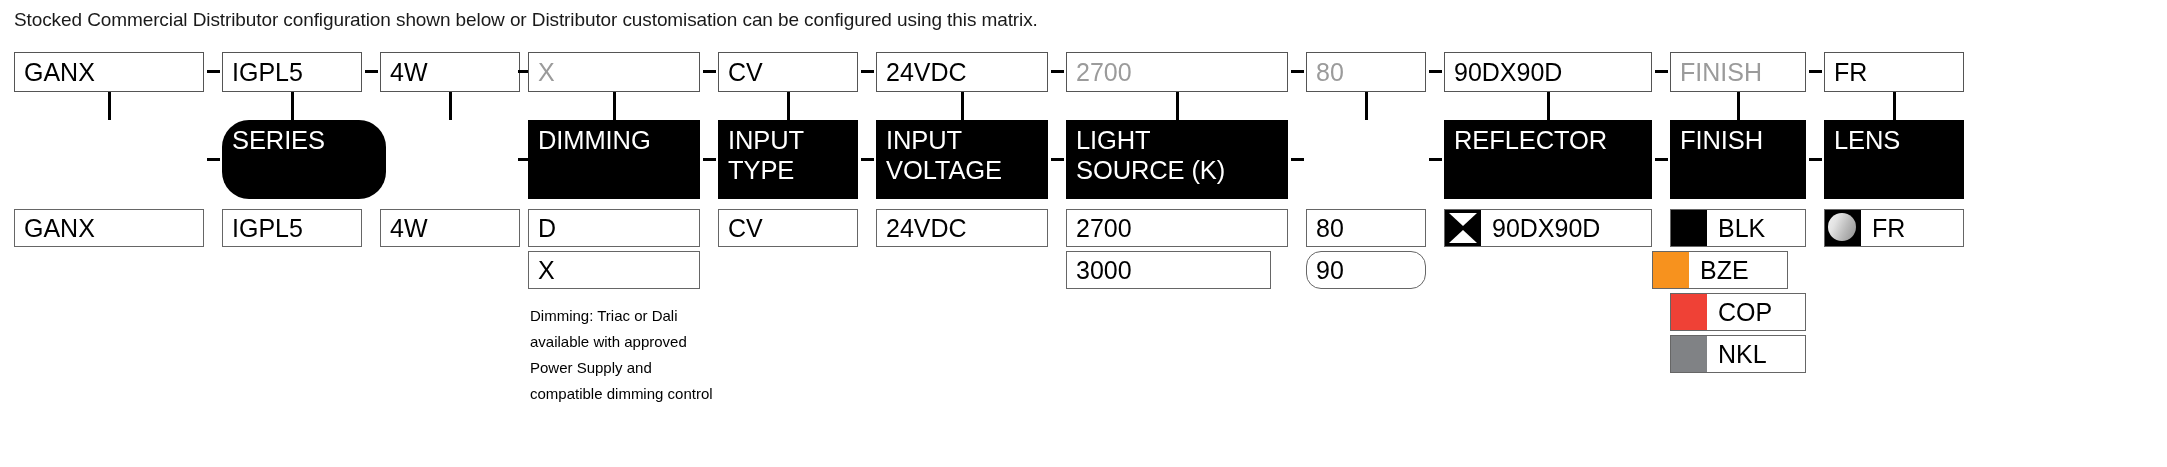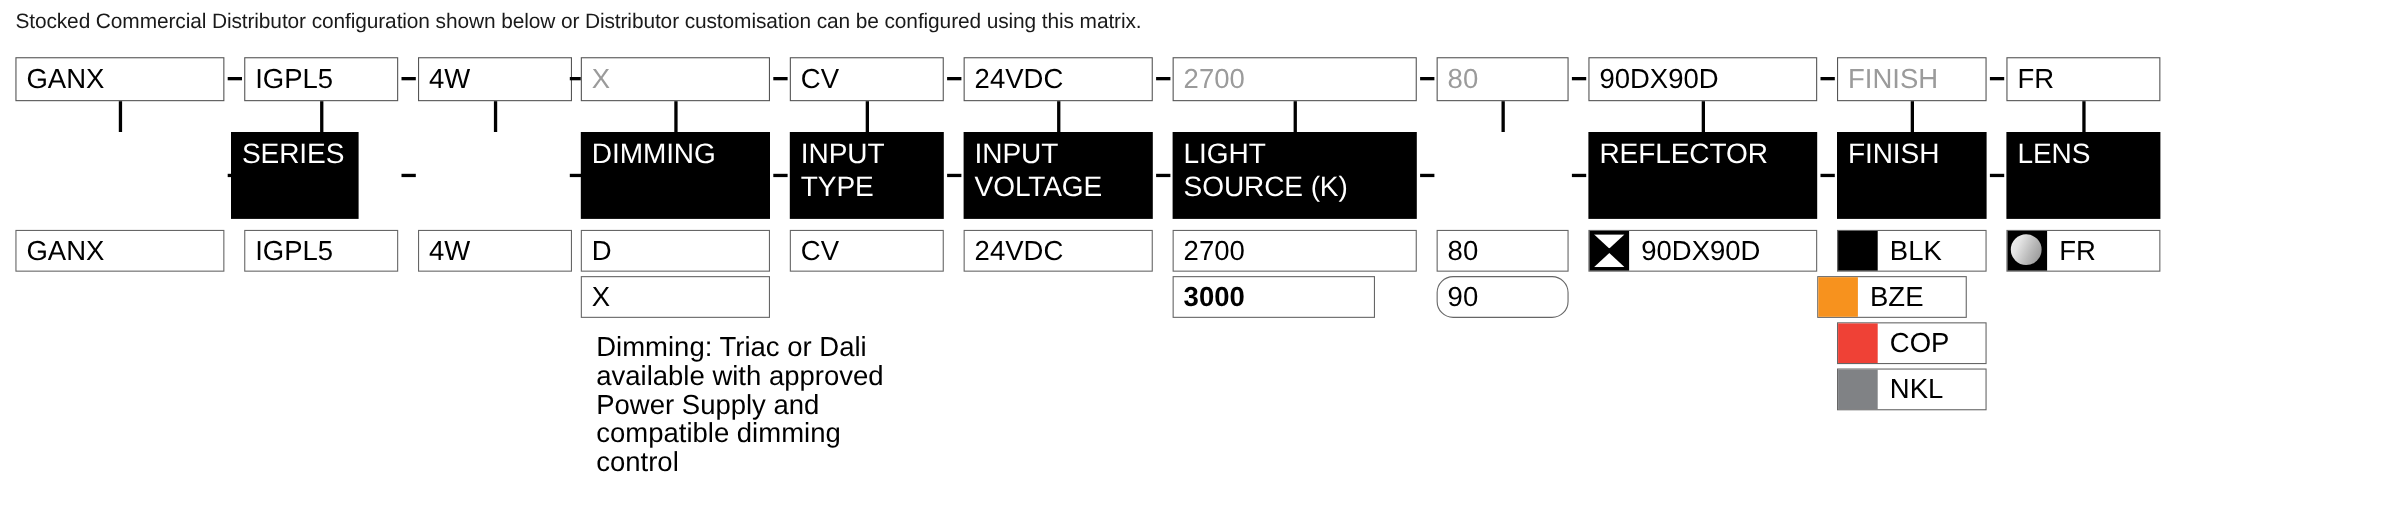--- a/index.html
+++ b/index.html
@@ -167,43 +167,42 @@
     top: 3px;
     width: 28px;
     height: 28px;
     border-radius: 50%;
     background: linear-gradient(115deg, #f2f2f2 0%, #e3e3e3 28%, #b9b9b9 62%, #8f8f8f 100%);
   }
 
   
   .note {
     position: absolute;
-    font-size: 25px;
+    font-size: 15px;
     line-height: 26px;
     color: #000000;
     white-space: pre-line;
-    margin-left: 12px;
   }
 </style>
 </head>
 <body>
 
 <div class="page">
 
   <div class="intro">Stocked Commercial Distributor configuration shown below or Distributor customisation can be configured using this matrix.</div>
 
   <div class="columns" id="columns-root">
       <div class="code-box" style="position: absolute; left: 14px; top: 0px; width: 190px;">GANX</div>
       <div class="tick" style="left: 108px;"></div>
       <div class="dash-top" style="left: 206.5px;"></div>
       <div class="dash-hdr" style="left: 206.5px;"></div>
       <div class="opt" style="left: 14px; top: 157px; width: 190px;">GANX</div>
       <div class="code-box" style="position: absolute; left: 222px; top: 0px; width: 140px;">IGPL5</div>
       <div class="tick" style="left: 291px;"></div>
-      <div class="hdr" style="left: 210px; width: 116px;">
+      <div class="hdr" style="left: 222px; width: 164px; border-radius: 27px;">
         <span>SERIES</span>
       </div>
       <div class="dash-top" style="left: 364.5px;"></div>
       <div class="dash-hdr" style="left: 364.5px;"></div>
       <div class="opt" style="left: 222px; top: 157px; width: 140px;">IGPL5</div>
       <div class="code-box" style="position: absolute; left: 380px; top: 0px; width: 140px;">4W</div>
       <div class="tick" style="left: 449px;"></div>
       <div class="dash-top" style="left: 517.5px;"></div>
       <div class="dash-hdr" style="left: 517.5px;"></div>
       <div class="opt" style="left: 380px; top: 157px; width: 140px;">4W</div>
@@ -240,21 +239,21 @@
       <div class="opt" style="left: 876px; top: 157px; width: 172px;">24VDC</div>
       <div class="code-box grey" style="position: absolute; left: 1066px; top: 0px; width: 222px;">2700</div>
       <div class="tick" style="left: 1176px;"></div>
       <div class="hdr" style="left: 1066px; width: 222px;">
         <span>LIGHT</span>
         <span>SOURCE (K)</span>
       </div>
       <div class="dash-top" style="left: 1290.5px;"></div>
       <div class="dash-hdr" style="left: 1290.5px;"></div>
       <div class="opt" style="left: 1066px; top: 157px; width: 222px;">2700</div>
-      <div class="opt" style="left: 1066px; top: 199px; width: 184px; font-weight: bold;">3000</div>
+      <div class="opt" style="left: 1066px; top: 199px; width: 205px;">3000</div>
       <div class="code-box grey" style="position: absolute; left: 1306px; top: 0px; width: 120px;">80</div>
       <div class="tick" style="left: 1365px;"></div>
       <div class="dash-top" style="left: 1428.5px;"></div>
       <div class="dash-hdr" style="left: 1428.5px;"></div>
       <div class="opt" style="left: 1306px; top: 157px; width: 120px;">80</div>
       <div class="opt" style="left: 1306px; top: 199px; width: 120px; border-radius: 15px;">90</div>
       <div class="code-box" style="position: absolute; left: 1444px; top: 0px; width: 208px;">90DX90D</div>
       <div class="tick" style="left: 1547px;"></div>
       <div class="hdr" style="left: 1444px; width: 208px;">
         <span>REFLECTOR</span>

